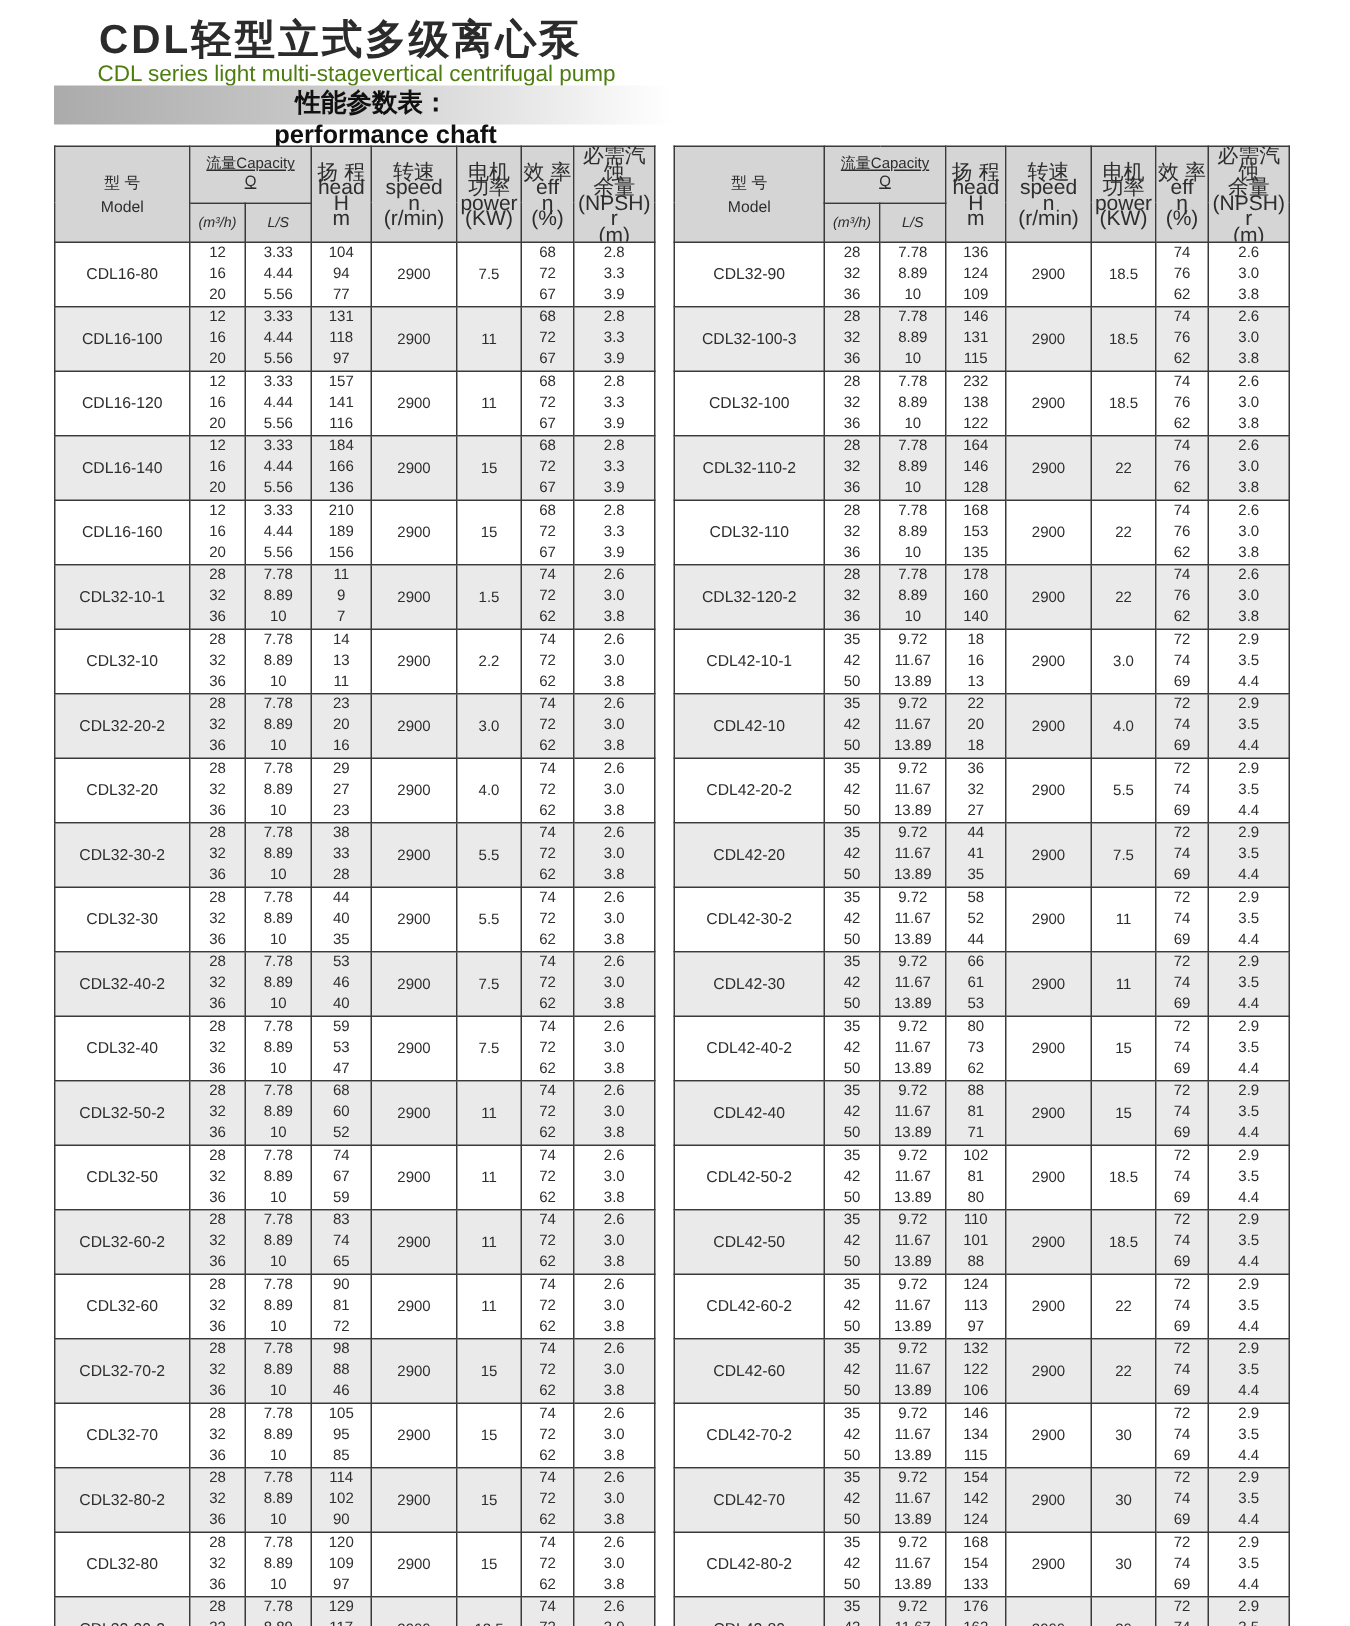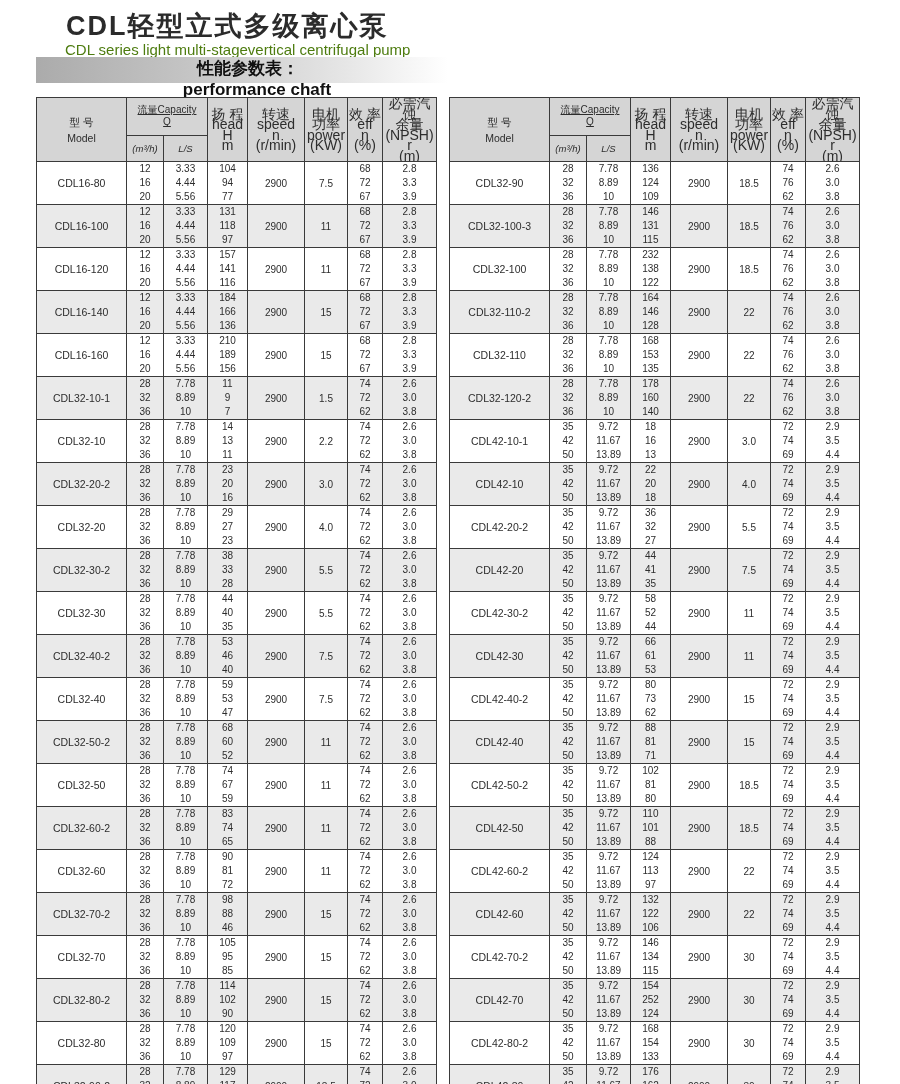--- a/index.html
+++ b/index.html
@@ -1424,21 +1424,21 @@
               <div>42</div>
               <div>50</div>
             </td>
             <td class="tri">
               <div>9.72</div>
               <div>11.67</div>
               <div>13.89</div>
             </td>
             <td class="tri">
               <div>154</div>
-              <div>252</div>
+              <div>142</div>
               <div>124</div>
             </td>
             <td>2900</td>
             <td>30</td>
             <td class="tri">
               <div>72</div>
               <div>74</div>
               <div>69</div>
             </td>
             <td class="tri">

